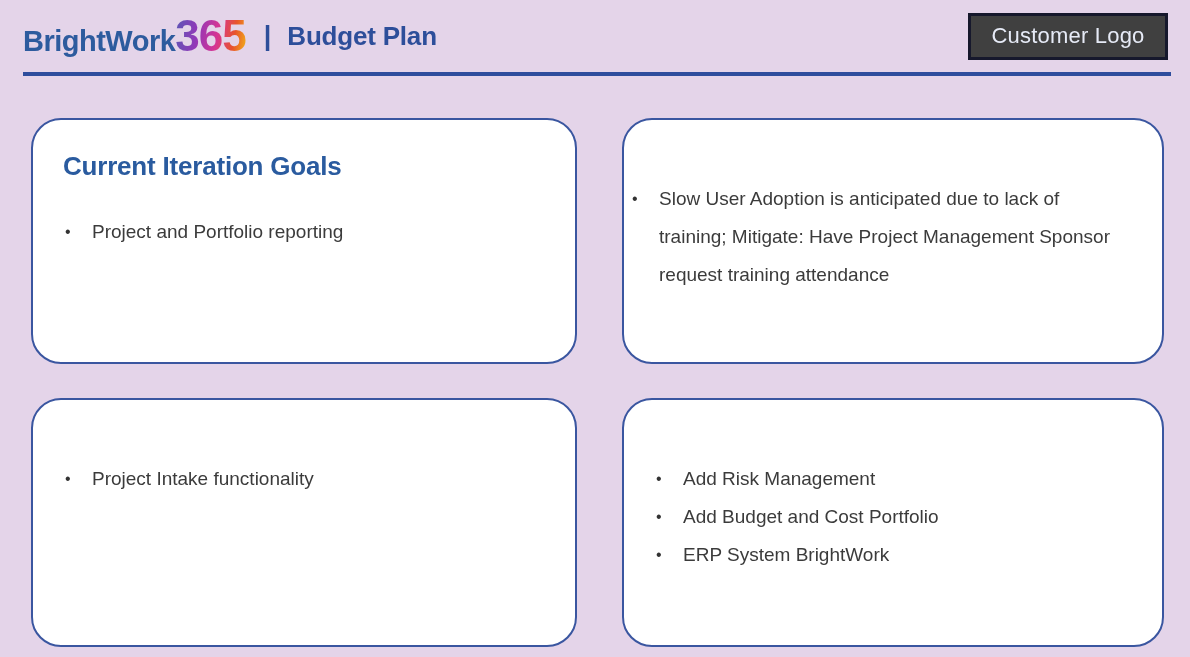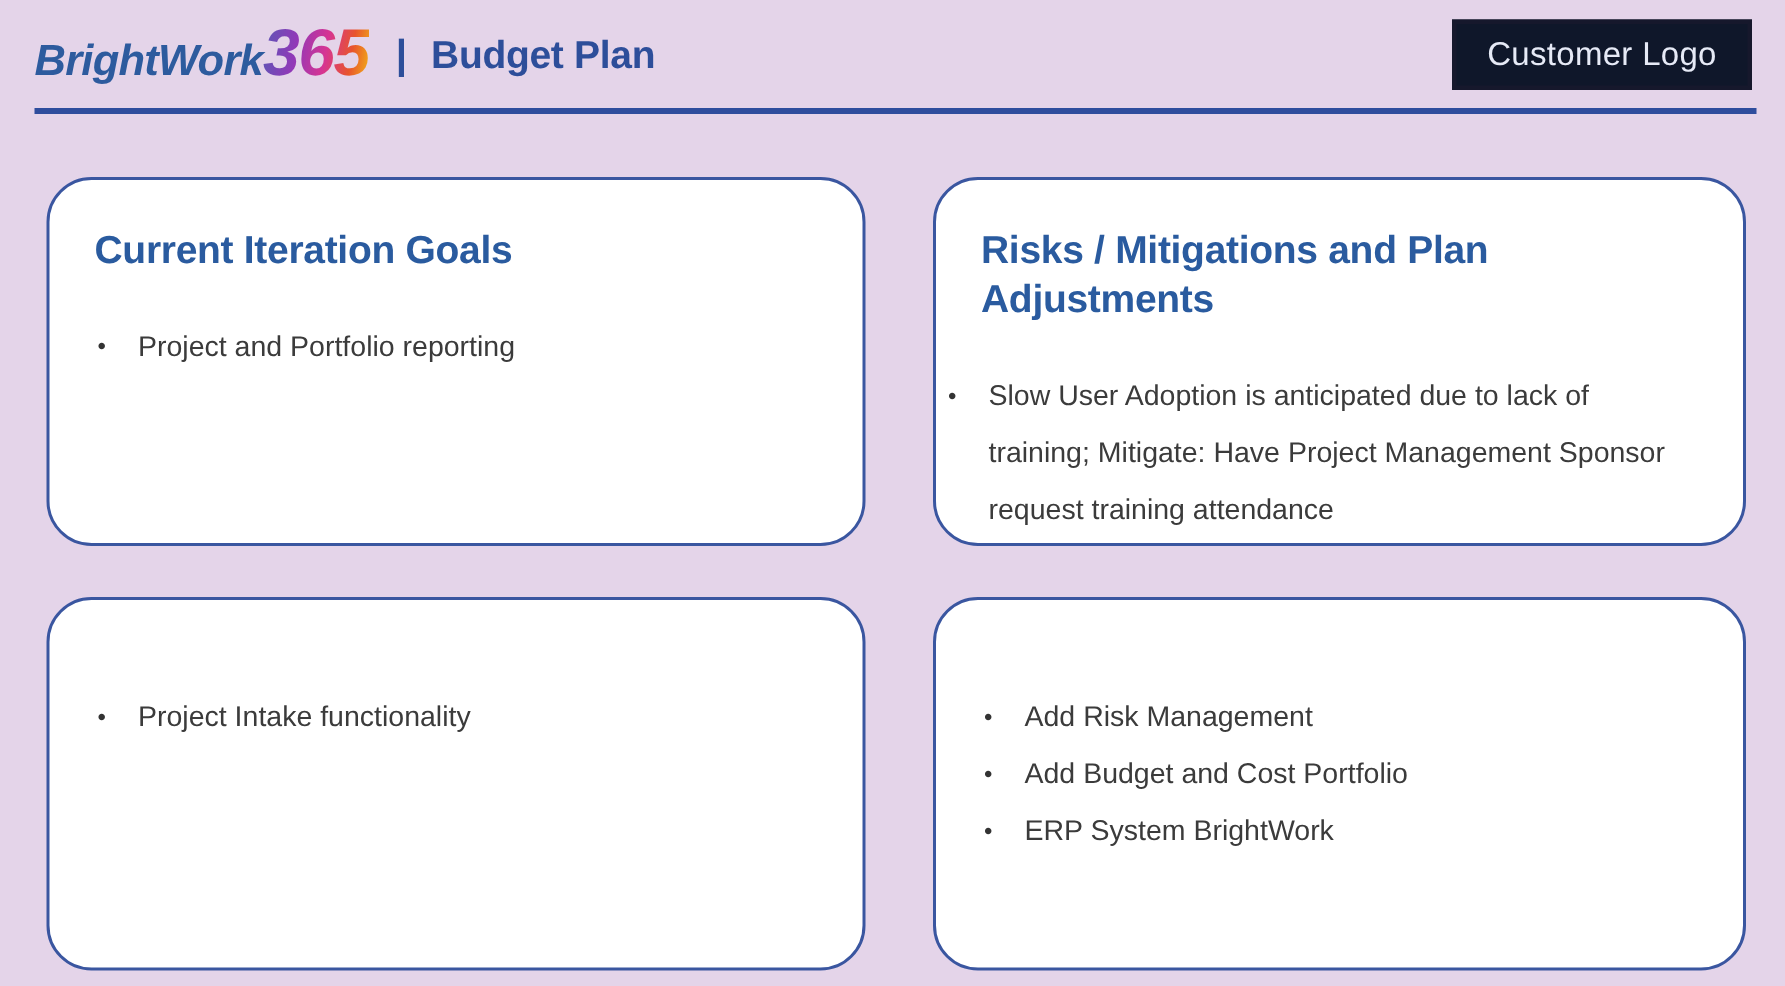--- a/index.html
+++ b/index.html
@@ -25,21 +25,20 @@
     right: 22px;
     height: 48px;
     display: flex;
     align-items: center;
   }
 
   .brand {
     display: inline-flex;
     align-items: baseline;
     white-space: nowrap;
-    font-style: italic;
   }
 
   .brand-main {
     font-size: 29px;
     font-weight: bold;
     color: #2d5b9e;
     letter-spacing: -0.5px;
   }
 
   .brand-suffix {
@@ -63,21 +62,21 @@
     font-size: 26px;
     font-weight: bold;
     color: #2d4e9a;
     letter-spacing: -0.2px;
   }
 
   .customer-logo {
     margin-left: auto;
     width: 200px;
     height: 47px;
-    background: #0f172a;
+    background: #404040;
     border: 3px solid #16182c;
     display: flex;
     align-items: center;
     justify-content: center;
   }
 
   .customer-logo span {
     color: #e6eaf6;
     font-size: 22px;
     letter-spacing: 0.2px;
@@ -174,21 +173,20 @@
     <h2 class="card-title">Current Iteration Goals</h2>
     <ul class="card-list">
       <li class="list-item">
         <span class="bullet-dot">•</span>
         <span class="li-text">Project and Portfolio reporting</span>
       </li>
     </ul>
   </section>
 
   <section class="card">
-    <h2 class="card-title">Risks / Mitigations and Plan Adjustments</h2>
     <ul class="card-list list--flush">
       <li class="list-item">
         <span class="bullet-dot">•</span>
         <span class="li-text">Slow User Adoption is anticipated due to lack of training; Mitigate: Have Project Management Sponsor request training attendance</span>
       </li>
     </ul>
   </section>
 
   <section class="card">
     <ul class="card-list">

